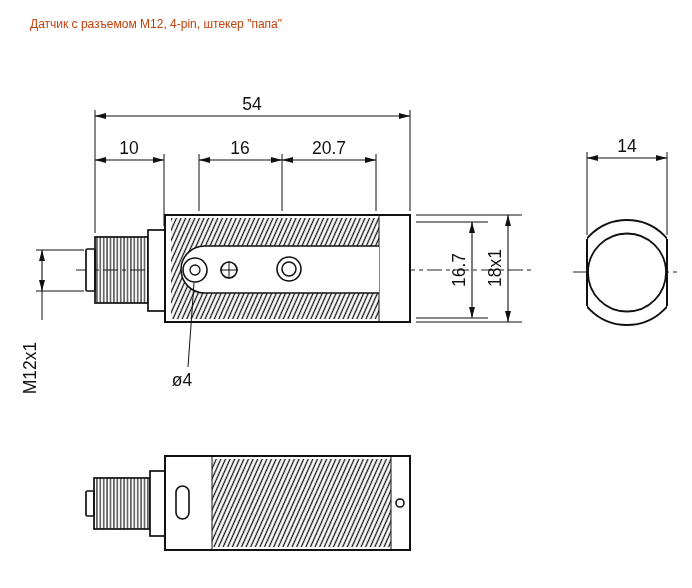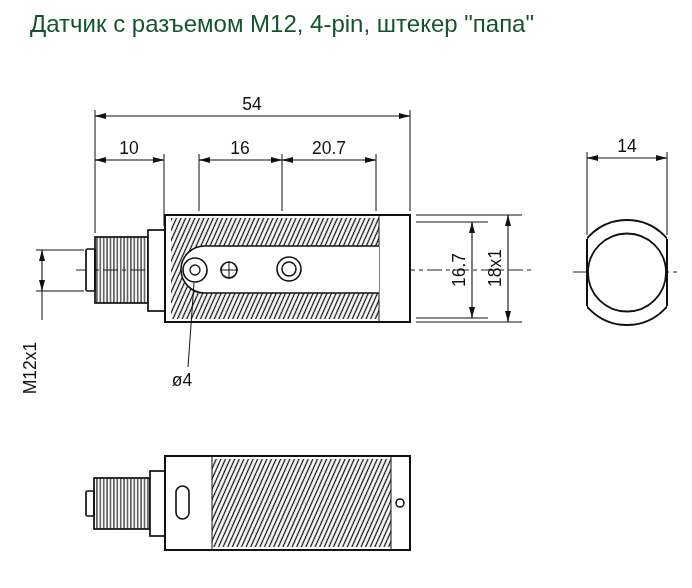--- a/index.html
+++ b/index.html
@@ -1,18 +1,18 @@
 <!DOCTYPE html>
 <html><head>
 <meta charset="utf-8">
 <style>
   html,body{margin:0;padding:0;background:#ffffff;}
   body{width:692px;height:588px;font-family:"Liberation Sans",sans-serif;}
   .page{position:relative;width:692px;height:588px;background:#ffffff;overflow:hidden;}
-  .title{position:absolute;left:30px;top:12px;font-size:24px;line-height:24px;color:#14532d;white-space:nowrap;}
+  .title{position:absolute;left:30px;top:12px;font-size:12px;line-height:24px;color:#c2410c;white-space:nowrap;}
   svg.drawing{position:absolute;left:0;top:0;}
   svg text{font-family:"Liberation Sans",sans-serif;fill:#111;}
   .dtxt{font-size:17.5px;}
   .ol{fill:#ffffff;stroke:#111;stroke-width:2;}
   .olm{fill:#ffffff;stroke:#111;stroke-width:1.7;}
   .thin{stroke:#111;stroke-width:1;fill:none;}
   .dim{stroke:#111;stroke-width:1.1;fill:none;}
   .ext{stroke:#111;stroke-width:1;fill:none;}
   .cl{stroke:#222;stroke-width:1;stroke-dasharray:15 4 4 4;fill:none;}
   .det{fill:#ffffff;stroke:#111;stroke-width:1.6;}

